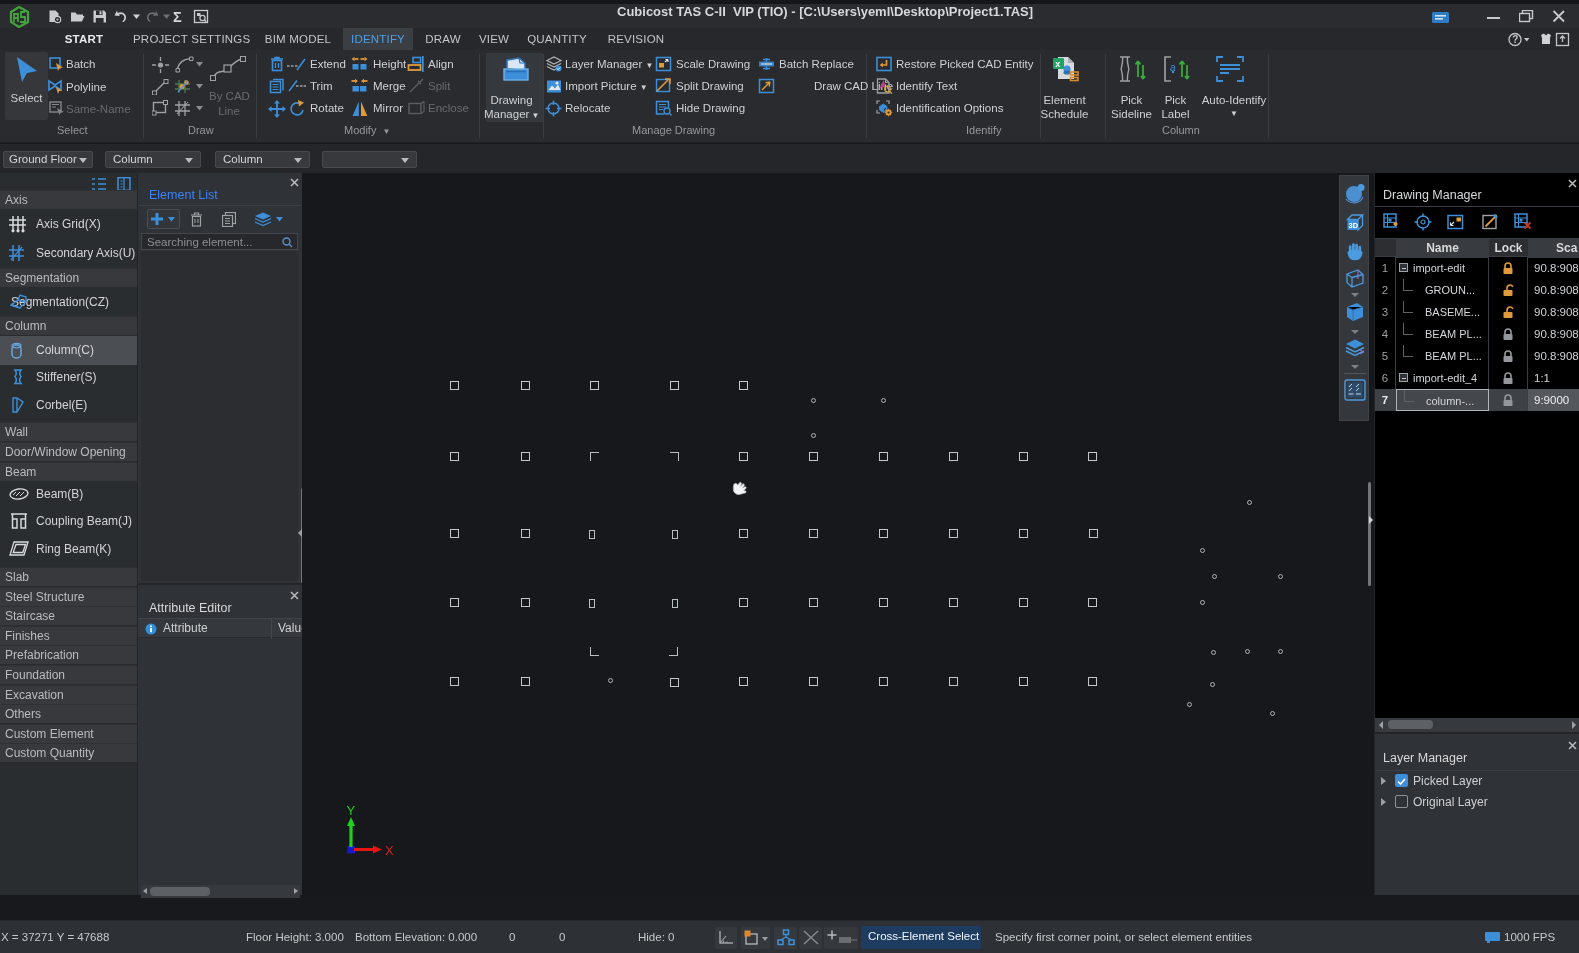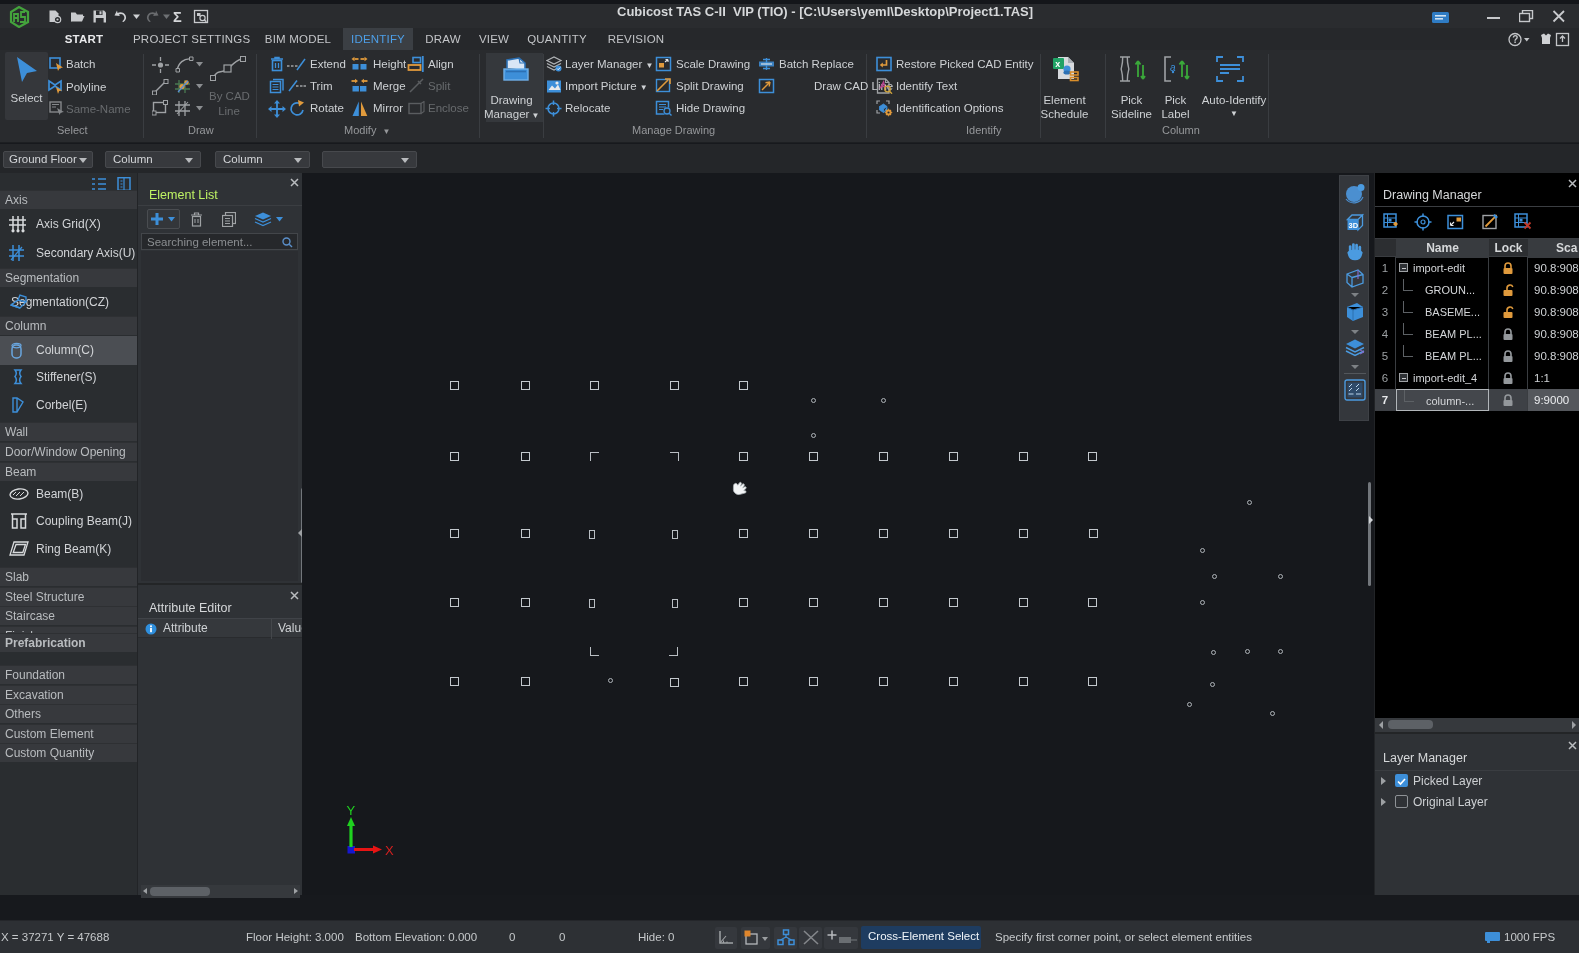--- a/index.html
+++ b/index.html
@@ -455,33 +455,33 @@
       <path d="M1 1 h16 M2.5 1 v5 M15.5 1 v5 M2.5 6 h4.5 v9 h-4.5 z M11 6 h4.5 v9 h-4.5 z" fill="none" stroke="#d8dadc" stroke-width="1.5"></path>
     </svg>
     <div class="nitem" style="top:362px;">Ring Beam(K)</div>
     <svg class="nico" style="top:368px;left:9px;" width="20" height="15" viewBox="0 0 20 15">
       <path d="M5 1 H19 L15 14 H1 Z M7 3.5 H16.5 L13.8 11.5 H4.2 Z" fill="none" stroke="#d8dadc" stroke-width="1.3"></path>
     </svg>
     <div class="nhead" style="top:394px;">Slab</div>
     <div class="nhead" style="top:414px;">Steel Structure</div>
     <div class="nhead" style="top:433px;">Staircase</div>
     <div class="nhead" style="top:453px;">Finishes</div>
-    <div class="nhead" style="top:460px;font-weight:bold;">Prefabrication</div>
+    <div class="nhead" style="top:472px;">Prefabrication</div>
     <div class="nhead" style="top:492px;">Foundation</div>
     <div class="nhead" style="top:512px;">Excavation</div>
     <div class="nhead" style="top:531px;">Others</div>
     <div class="nhead" style="top:551px;">Custom Element</div>
     <div class="nhead" style="top:570px;">Custom Quantity</div>
   </div>
 
   <div id="elpanel" class="abs" style="left:137px;top:173px;width:165px;height:722px;background:#2f3236;border-left:1px solid #222427;">
     <svg class="abs" style="left:152px;top:5px;" width="9" height="9" viewBox="0 0 9 9">
         <path d="M1 1 L8 8 M8 1 L1 8" stroke="#b9bcbf" stroke-width="1.5"></path>
       </svg>
-    <div class="abs txt" style="left:11px;top:15px;font-size:12.5px;color:#bef264;">Element List</div>
+    <div class="abs txt" style="left:11px;top:15px;font-size:12.5px;color:#3b82f6;">Element List</div>
     <div class="abs" style="left:0;top:32px;width:165px;height:1px;background:#3b3e42;"></div>
 
     <div class="abs" style="left:9px;top:36px;width:33px;height:20px;border:1px solid #4a4d51;border-radius:2px;background:#33363a;"></div>
     <svg class="abs" style="left:13px;top:40px;" width="26" height="12" viewBox="0 0 26 12">
       <path d="M6 0 V12 M0 6 H12" stroke="#3d8fd9" stroke-width="3"></path>
       <path d="M17 4 h7 l-3.5 4.5 z" fill="#3d8fd9"></path>
     </svg>
     <svg class="abs" style="left:52px;top:39px;" width="13" height="15" viewBox="0 0 13 15">
       <path d="M1 3 h11 M4.5 3 V1 h4 v2" stroke="#9fa2a5" stroke-width="1.2" fill="none"></path>
       <rect x="2.5" y="4.5" width="8" height="9.5" fill="none" stroke="#9fa2a5" stroke-width="1.2"></rect>

